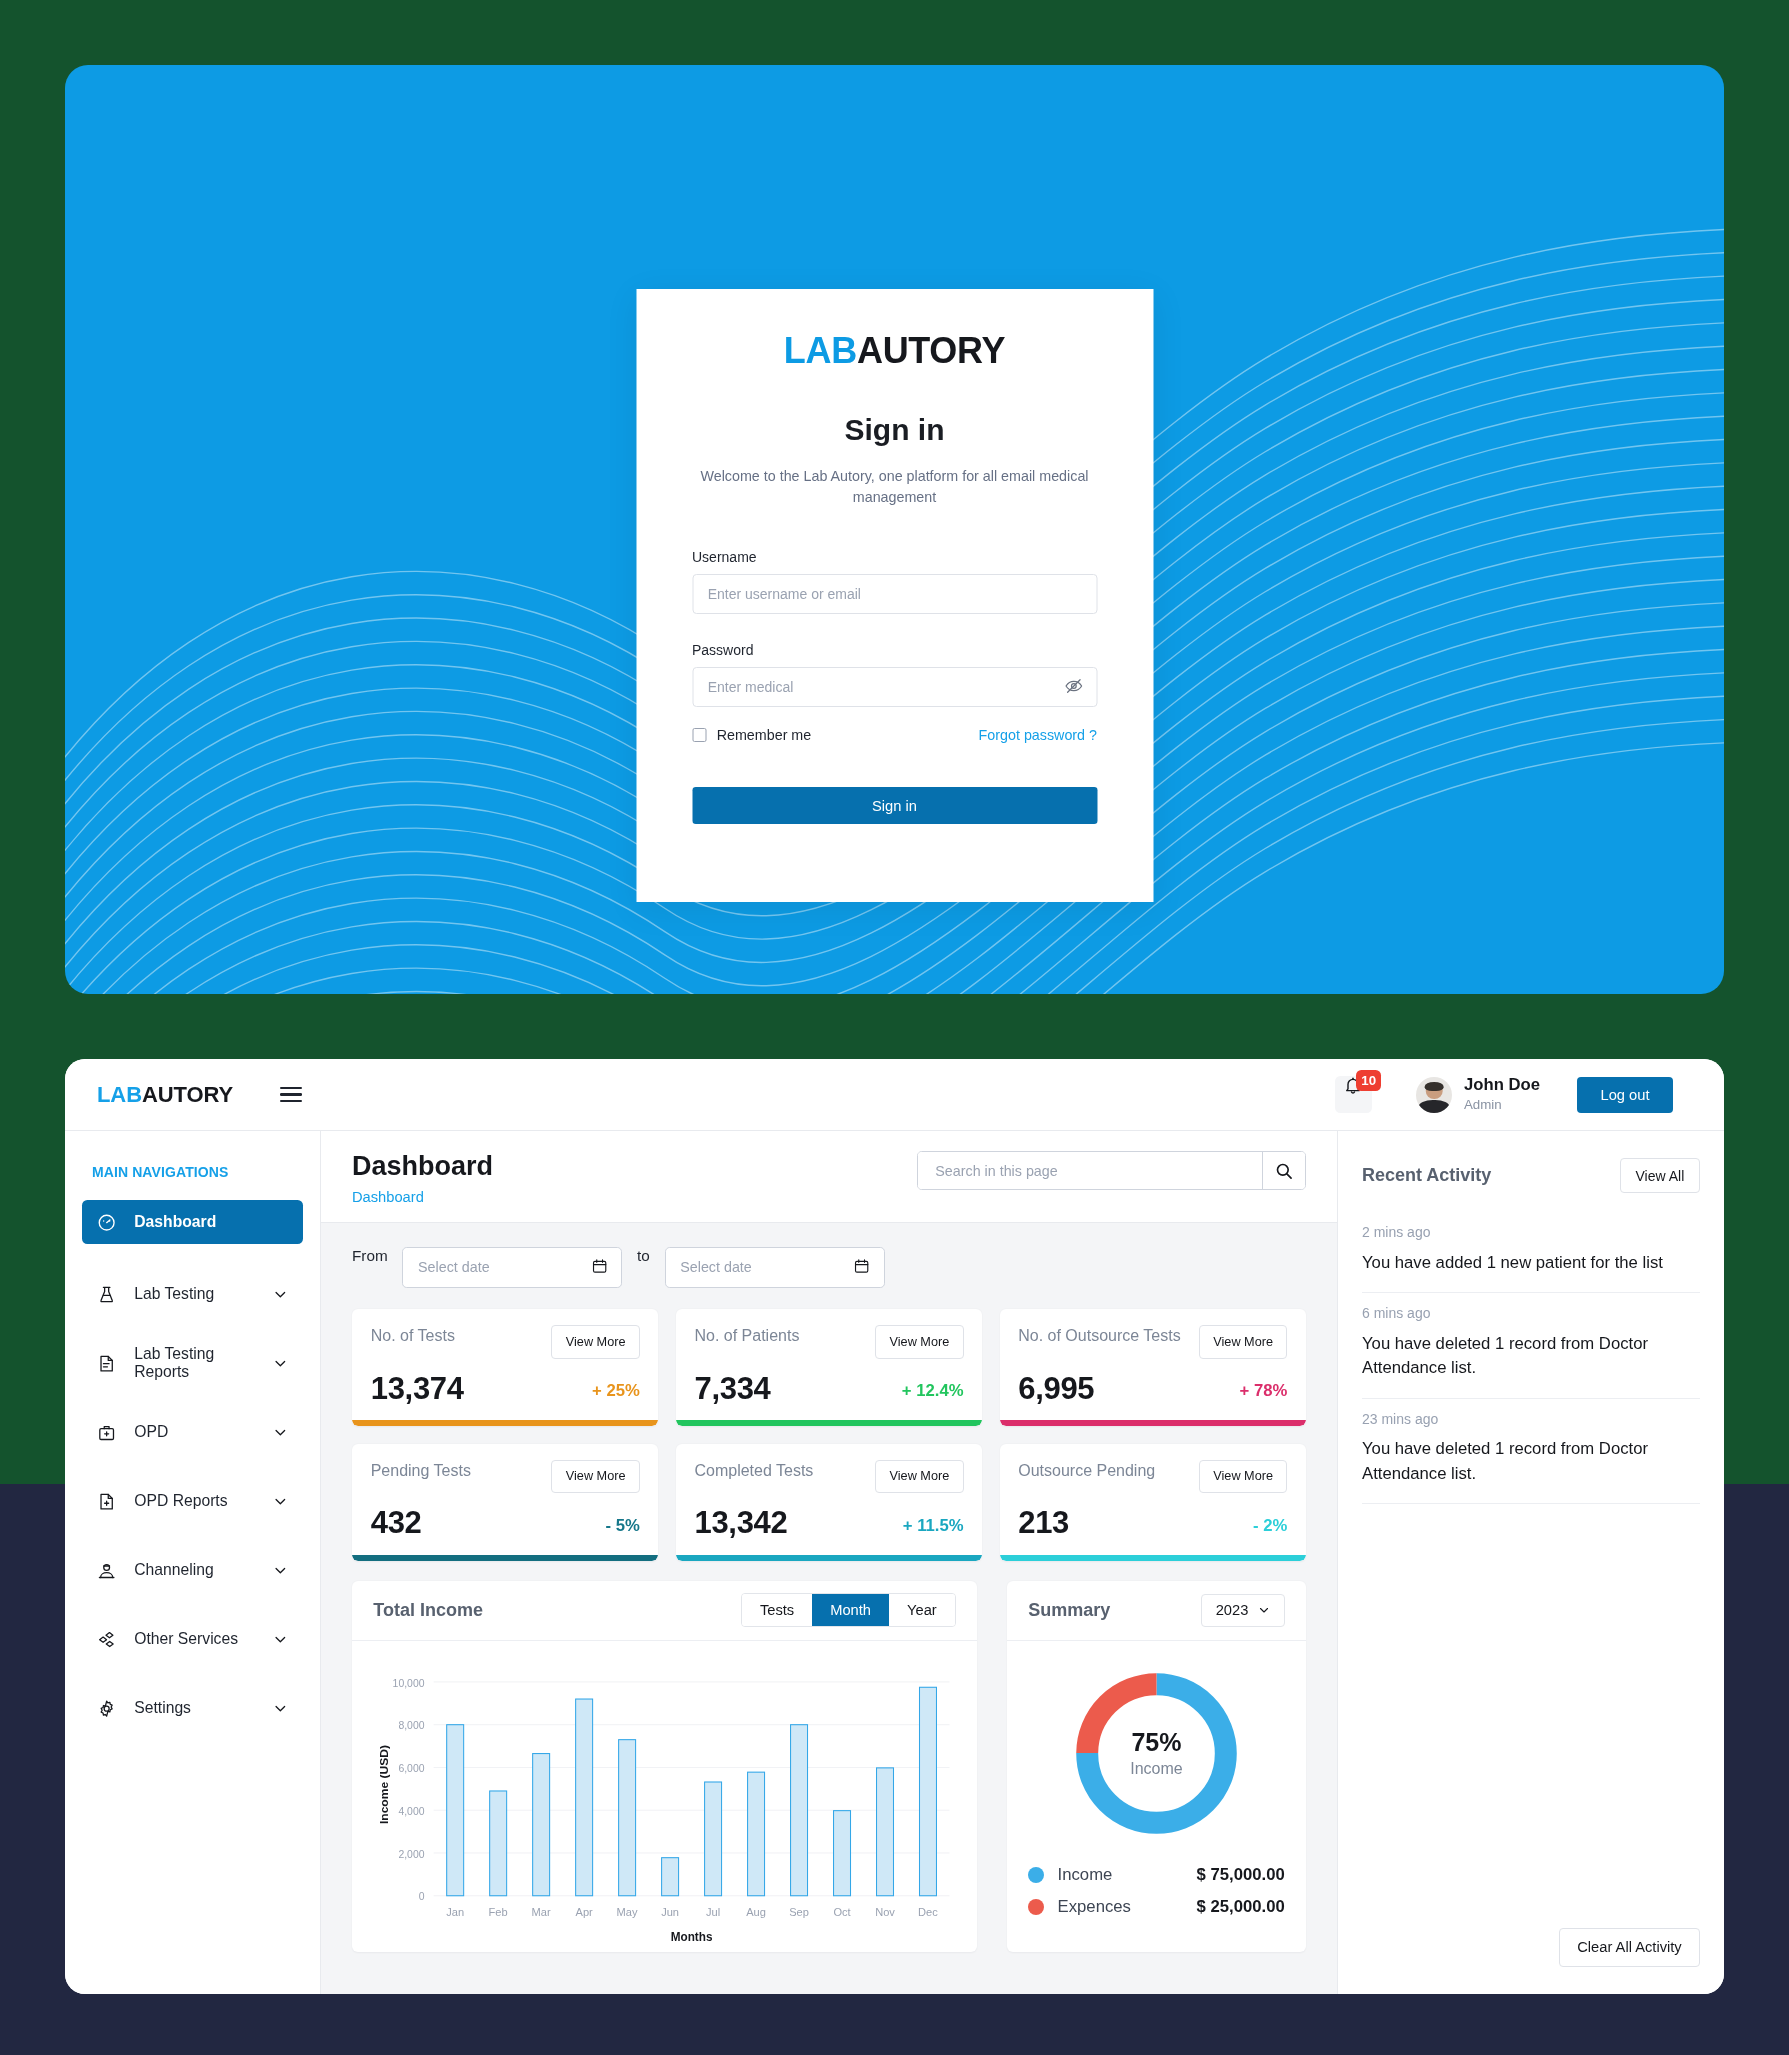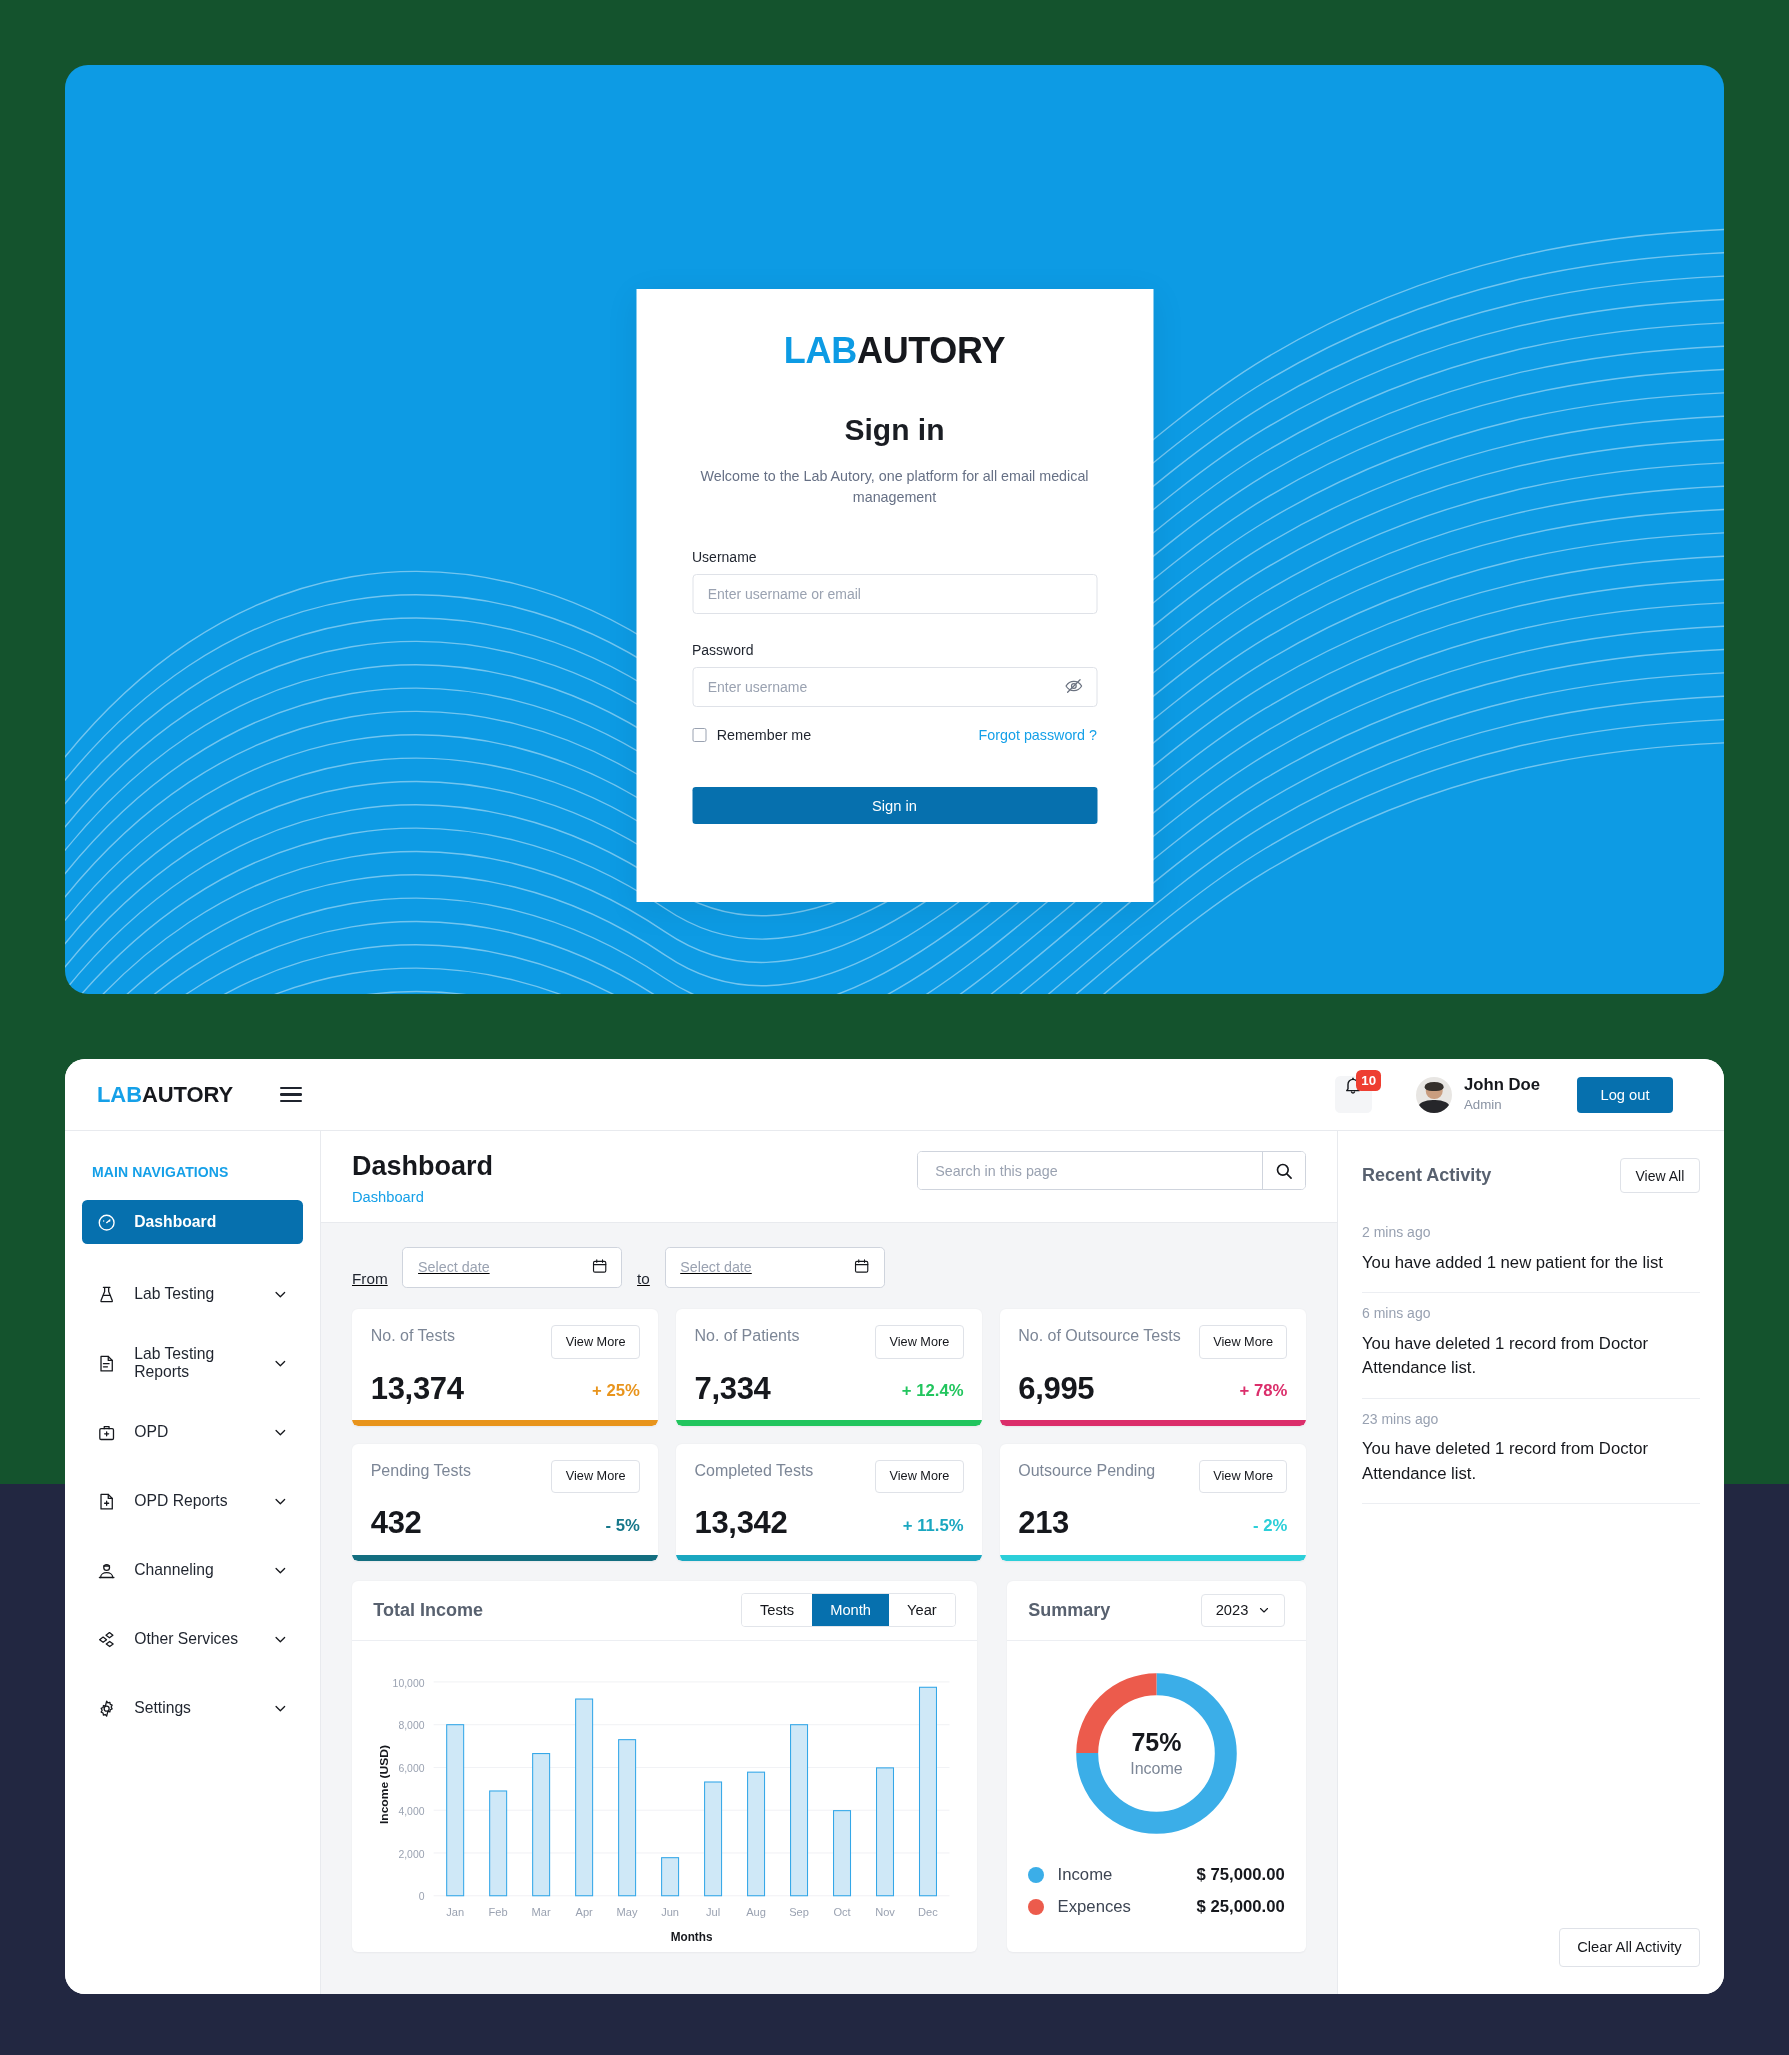--- a/index.html
+++ b/index.html
@@ -124,21 +124,21 @@
   .page-title { font-size: 27px; font-weight: 700; color: #16181D; }
   .breadcrumb { font-size: 14.7px; color: #15A0E8; margin-top: 6.7px; }
   .search-wrap { margin-left: auto; display: flex; height: 39px; border: 1.1px solid #cfd4dd; border-radius: 4.7px; overflow: hidden; }
   .search-input { width: 344px; display: flex; align-items: center; padding: 0 17.3px; background: #fff; }
   .search-input .ph { font-size: 14.3px; color: #9aa2b1; }
   .search-btn { width: 43px; border-left: 1.1px solid #cfd4dd; display: flex; align-items: center; justify-content: center; background: #fff; }
 
   .content { flex: 1 1 auto; padding: 24px 31px 0 31px; overflow: hidden; }
 
   
-  .date-row { display: flex; align-items: flex-end; gap: 14.7px; text-decoration: underline; }
+  .date-row { display: flex; align-items: flex-start; gap: 14.7px; }
   .date-lbl { font-size: 15.3px; color: #1f242e; }
   .date-box {
     width: 220px; height: 41px; border: 1.1px solid #cfd4dd; border-radius: 4.7px; background: #fff;
     display: flex; align-items: center; padding: 0 14.7px; position: relative;
   }
   .date-box .ph { font-size: 14.3px; color: #9aa2b1; }
   .cal-ico { position: absolute; right: 13.3px; top: 50%; transform: translateY(-50%); }
 
   
   .cards-grid { display: grid; grid-template-columns: repeat(3, 1fr); gap: 17.3px; margin-top: 21.3px; }
@@ -258,21 +258,21 @@
       <div class="field-group">
         <span class="field-label">Username</span>
         <div class="field-box">
           <span class="ph">Enter username or email</span>
         </div>
       </div>
 
       <div class="field-group pw">
         <span class="field-label">Password</span>
         <div class="field-box">
-          <span class="ph">Enter username</span>
+          <span class="ph">Enter medical</span>
           <span class="eye-icon">
             <svg width="18.7" height="18.7" viewBox="0 0 24 24" fill="none" stroke="#6b7280" stroke-width="1.6" stroke-linecap="round">
               <path d="M2 12s3.6-6 10-6 10 6 10 6-3.6 6-10 6S2 12 2 12z"></path>
               <circle cx="12" cy="12" r="3"></circle>
               <line x1="4" y1="20" x2="20" y2="4"></line>
             </svg>
           </span>
         </div>
       </div>
 

